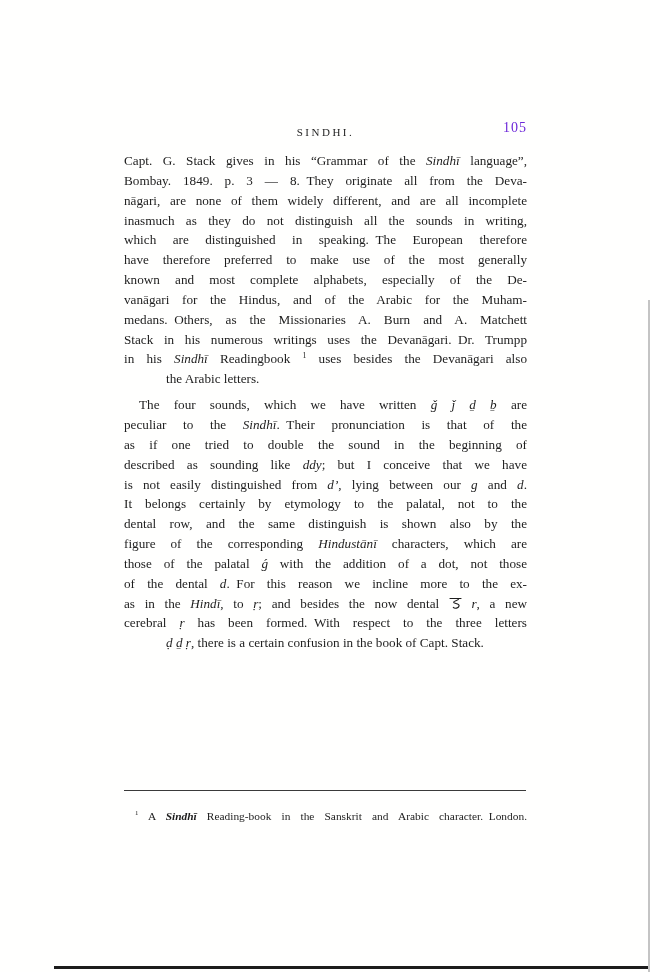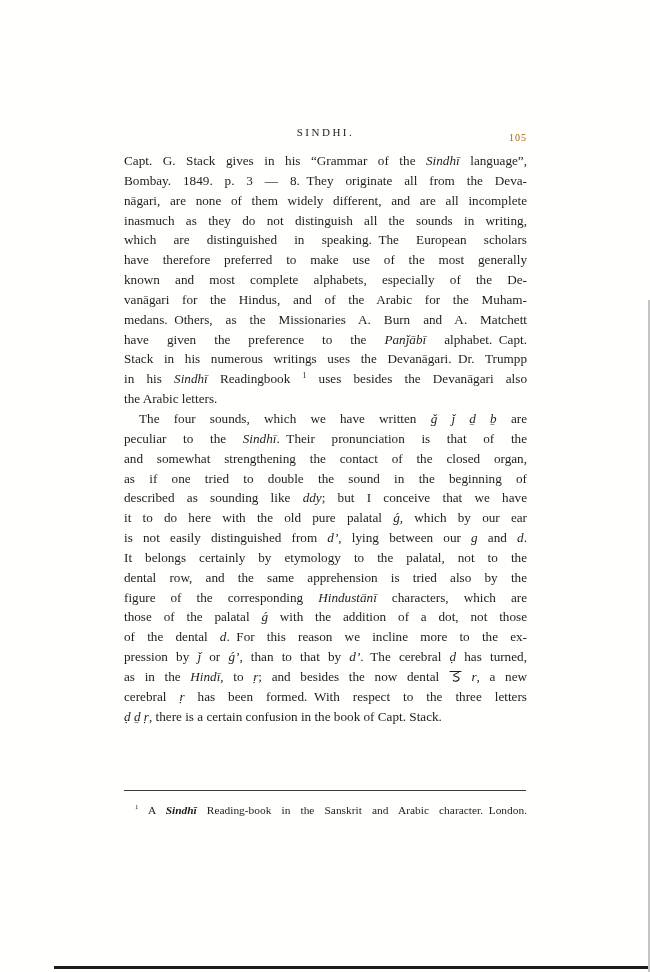--- a/index.html
+++ b/index.html
@@ -13,34 +13,34 @@
   }
   .page { position:absolute; left:0; top:0; width:650px; height:972px; background:#fffffe; }
 
   .header { position:absolute; left:124px; top:120px; width:403px; height:22px; }
   .running-title {
     position:absolute; left:0; right:0; top:6px;
     text-align:center; font-size:11px; letter-spacing:2.5px; color:#242424;
   }
   .page-number {
     position:absolute; right:0; top:0;
-    font-size:10px; letter-spacing:1px; color:#a16207;margin-top:12px;
+    font-size:14px; letter-spacing:1px; color:#6d28d9;
   }
 
   .body-text { position:absolute; left:124px; top:151px; width:403px; }
   .line {
     white-space:nowrap;
     line-height:19.85px;
     font-size:13.2px;
     text-align:justify;
     text-align-last:justify;
     color:#1d1d1d;
   }
-  .line.last { text-align-last:left; }
-  .line.indent { text-indent:15px; }
+  .line.last { text-align-last:left;margin-left:42px; }
+  .line.indent { text-indent:15px;margin-top:6px; }
   i { font-style:italic; }
   sup { font-size:0.6em; line-height:0; }
 
   .dev-glyph { display:inline-block; }
   .dev-glyph svg { display:inline-block; vertical-align:-3px; }
   .arabic { font-family:"DejaVu Sans",sans-serif; font-size:12px; }
 
   .footnote-rule {
     position:absolute; left:124px; top:790px;
     width:402px; height:1px; background:#3a3a3a;
@@ -66,42 +66,38 @@
   <div class="header">
     <span class="running-title">SINDHI.</span>
     <span class="page-number">105</span>
   </div>
 
   <div class="body-text" id="body-text">
       <div class="line">Capt. G. Stack gives in his “Grammar of the <i>Sindhī</i> language”,</div>
       <div class="line">Bombay. 1849. p. 3 — 8. They originate all from the Deva-</div>
       <div class="line">nāgari, are none of them widely different, and are all incomplete</div>
       <div class="line">inasmuch as they do not distinguish all the sounds in writing,</div>
-      <div class="line">which are distinguished in speaking. The European scholars</div>
+      <div class="line">which are distinguished in speaking. The European therefore</div>
       <div class="line">have therefore preferred to make use of the most generally</div>
       <div class="line">known and most complete alphabets, especially of the De-</div>
       <div class="line">vanāgari for the Hindus, and of the Arabic for the Muham-</div>
       <div class="line">medans. Others, as the Missionaries A. Burn and A. Matchett</div>
-      <div class="line">have given the preference to the <i>Panǰābī</i> alphabet. Capt.</div>
       <div class="line">Stack in his numerous writings uses the Devanāgari. Dr. Trumpp</div>
       <div class="line">in his <i>Sindhī</i> Readingbook <sup>1</sup> uses besides the Devanāgari also</div>
       <div class="line last">the Arabic letters.</div>
       <div class="line indent">The four sounds, which we have written <i>ǧ ǰ ḏ ḇ</i> are</div>
       <div class="line">peculiar to the <i>Sindhī</i>. Their pronunciation is that of the</div>
-      <div class="line">and somewhat strengthening the contact of the closed organ,</div>
       <div class="line">as if one tried to double the sound in the beginning of</div>
       <div class="line">described as sounding like <i>ddy</i>; but I conceive that we have</div>
-      <div class="line">it to do here with the old pure palatal <i>ǵ</i>, which by our ear</div>
       <div class="line">is not easily distinguished from <i>d’</i>, lying between our <i>g</i> and <i>d</i>.</div>
       <div class="line">It belongs certainly by etymology to the palatal, not to the</div>
-      <div class="line">dental row, and the same apprehension is tried also by the</div>
+      <div class="line">dental row, and the same distinguish is shown also by the</div>
       <div class="line">figure of the corresponding <i>Hindustānī</i> characters, which are</div>
       <div class="line">those of the palatal <i>ǵ</i> with the addition of a dot, not those</div>
       <div class="line">of the dental <i>d</i>. For this reason we incline more to the ex-</div>
-      <div class="line">pression by <i>ǰ</i> or <i>ǵ’</i>, than to that by <i>d’</i>. The cerebral <i>ḍ</i> has turned,</div>
       <div class="line">as in the <i>Hindī</i>, to <i>ṛ</i>; and besides the now dental <span class="dev-glyph" title="ड"><svg width="13" height="15" viewBox="0 0 13 15">
             <g fill="none" stroke="#1d1d1d" stroke-width="1.1" stroke-linecap="round">
               <path d="M1 2.5 H12"></path>
               <path d="M9.5 2.5 C10.2 4.8 4.6 4.6 4.6 6.2 C4.6 7.8 10.6 7.2 10.1 9.9 C9.7 12.2 5.6 13 4.3 11.4"></path>
             </g>
           </svg></span> <i>r</i>, a new</div>
       <div class="line">cerebral <i>ṛ</i> has been formed. With respect to the three letters</div>
       <div class="line last"><i>ḍ ḏ ṛ</i>, there is a certain confusion in the book of Capt. Stack.</div>
     </div>
 

